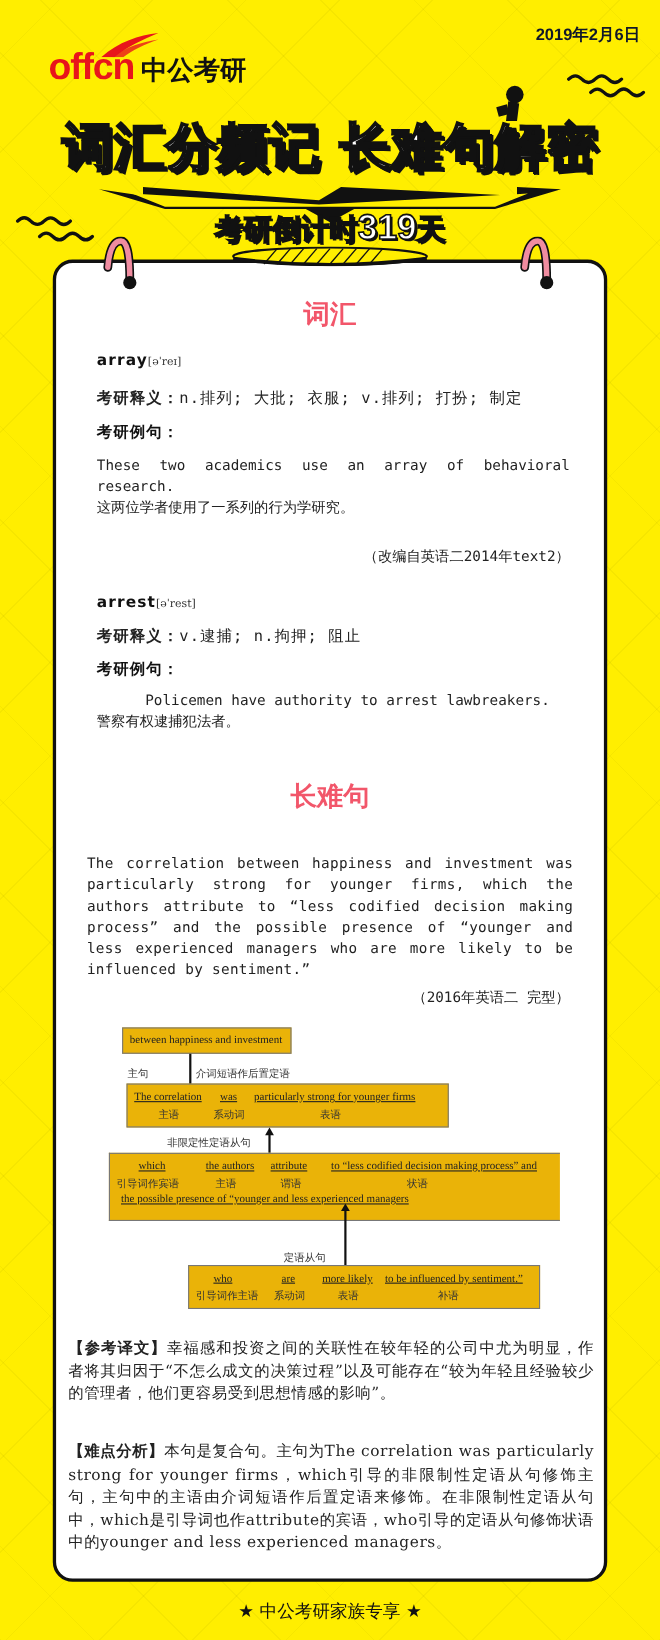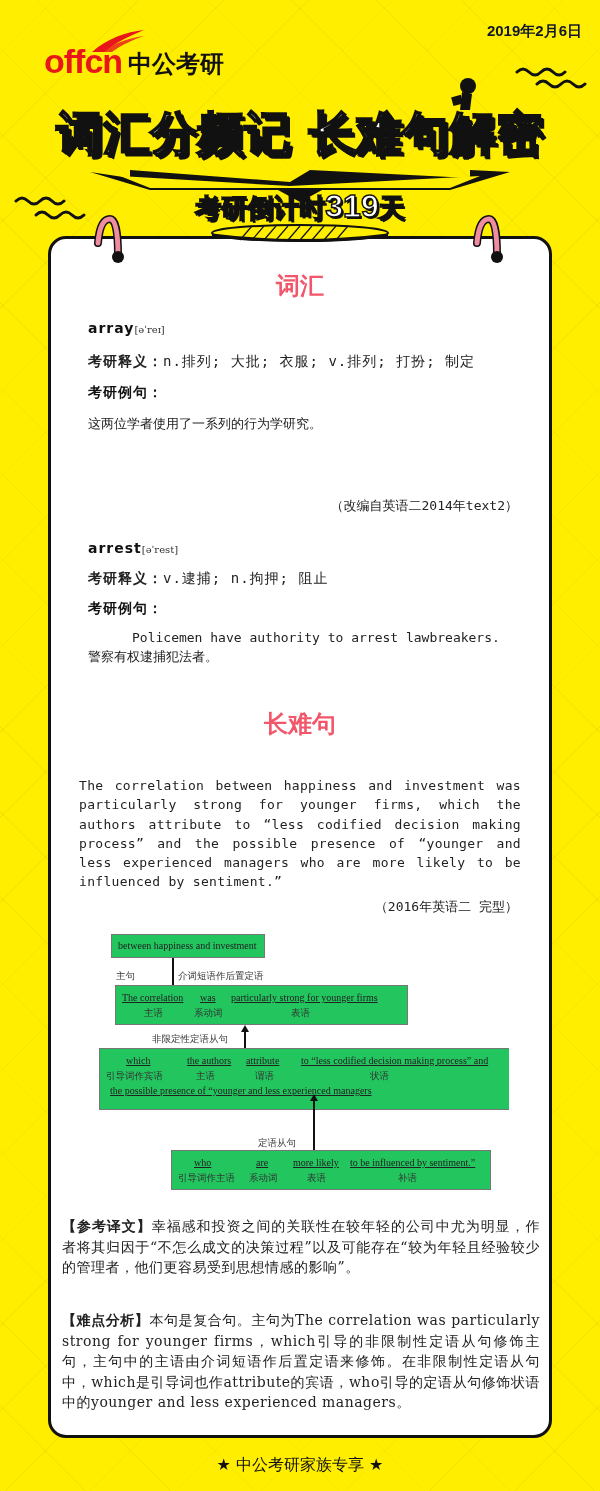--- a/index.html
+++ b/index.html
@@ -91,21 +91,21 @@
   .source {
     position: absolute; right: 82px;
     font-family: "DejaVu Sans Mono", monospace; font-size: 13px; color: #222;
   }
   .long-sentence {
     position: absolute; left: 79px; width: 442px;
     font-family: "DejaVu Sans Mono", monospace; font-size: 13px; line-height: 19.3px;
     text-align: justify; text-align-last: left; color: #222; letter-spacing: 0.3px;
   }
   
-  .dg-box { position: absolute; border: 1px solid #777; background: #22c55e; }
+  .dg-box { position: absolute; border: 1px solid #777; background: #eab308; }
   .dg-text {
     position: absolute; font-family: "Liberation Serif", serif; font-size: 10px; color: #222; white-space: nowrap;
   }
   .dg-text.u { text-decoration: underline; }
   .dg-cn { position: absolute; font-size: 9.5px; color: #333; white-space: nowrap; }
   .dg-line { position: absolute; background: #111; width: 1.5px; }
   .dg-arrow-up, .dg-arrow-down {
     position: absolute; width: 0; height: 0;
     border-left: 4px solid transparent; border-right: 4px solid transparent;
   }
@@ -200,20 +200,21 @@
 <div class="section-title" style="top:270px">词汇</div>
 
 <div class="word-line" style="top:320px">
   <span class="word">array</span><span class="phon">[əˈreɪ]</span>
 </div>
 <div class="def" style="top:353px">
   <b>考研释义：</b><span>n.排列; 大批; 衣服; v.排列; 打扮; 制定</span>
 </div>
 <div class="label" style="top:384px">考研例句：</div>
 <div class="example" style="top:414px">
+  <div class="en">These two academics use an array of behavioral research.</div>
   <div>这两位学者使用了一系列的行为学研究。</div>
 </div>
 <div class="source" style="top:497px">（改编自英语二2014年text2）</div>
 
 <div class="word-line" style="top:540px">
   <span class="word">arrest</span><span class="phon">[əˈrest]</span>
 </div>
 <div class="def" style="top:570px">
   <b>考研释义：</b><span>v.逮捕; n.拘押; 阻止</span>
 </div>

